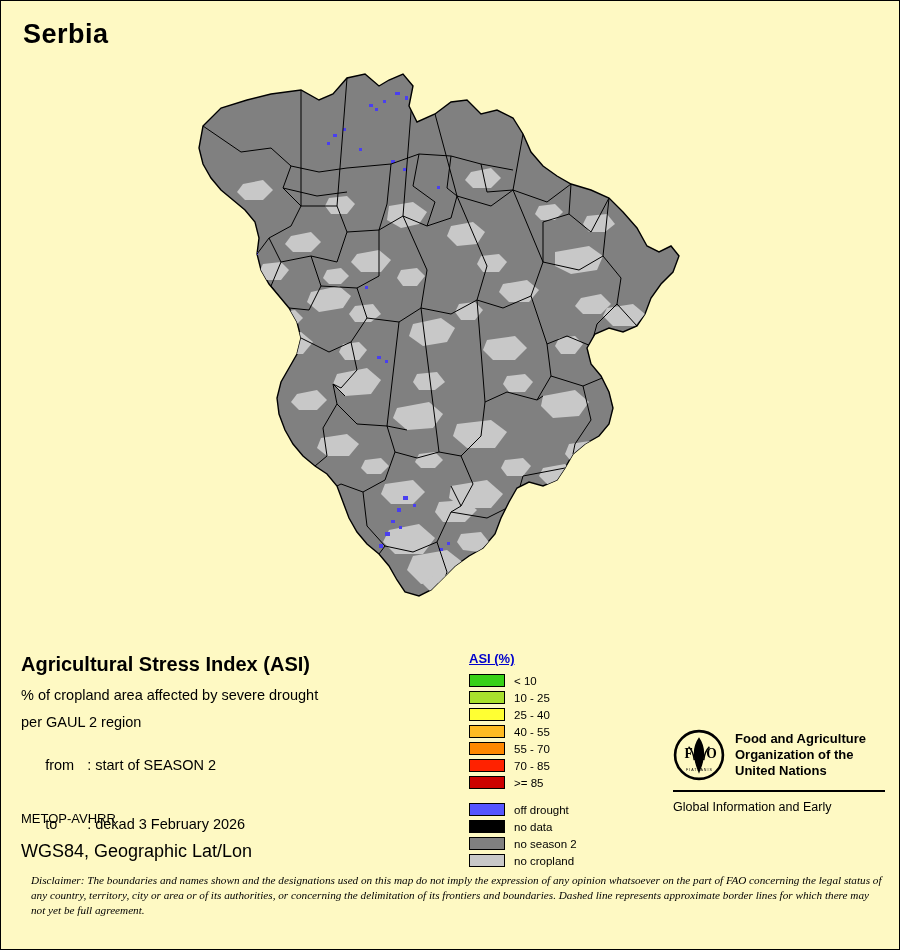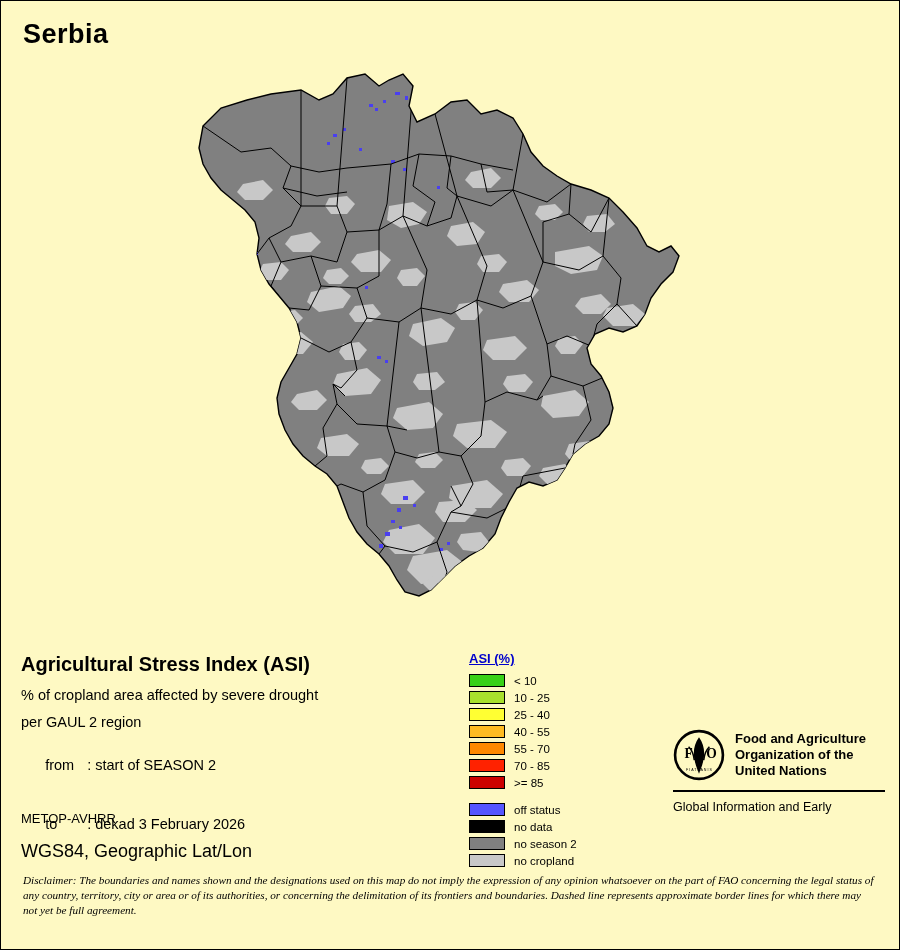--- a/index.html
+++ b/index.html
@@ -76,21 +76,21 @@
   #projection-line {
     position: absolute;
     left: 20px;
     top: 840px;
     font-size: 18px;
     font-weight: normal;
     color: #000;
   }
   #disclaimer {
     position: absolute;
-    left: 22px;
+    left: 30px;
     top: 872px;
     width: 855px;
     font-family: "Liberation Serif", serif;
     font-style: italic;
     font-size: 11.2px;
     line-height: 1.33;
     color: #000;
     text-align: left;
   }
 
@@ -362,21 +362,21 @@
       <span class="legend-label">70 - 85</span>
     </div>
     <div class="legend-row">
       <span class="legend-swatch" style="background:#cc0000"></span>
       <span class="legend-label">&gt;= 85</span>
     </div>
 
     <div id="legend-extra">
       <div class="legend-row">
         <span class="legend-swatch" style="background:#5555ff"></span>
-        <span class="legend-label">off status</span>
+        <span class="legend-label">off drought</span>
       </div>
       <div class="legend-row">
         <span class="legend-swatch" style="background:#000000"></span>
         <span class="legend-label">no data</span>
       </div>
       <div class="legend-row">
         <span class="legend-swatch" style="background:#808080"></span>
         <span class="legend-label">no season 2</span>
       </div>
       <div class="legend-row">

